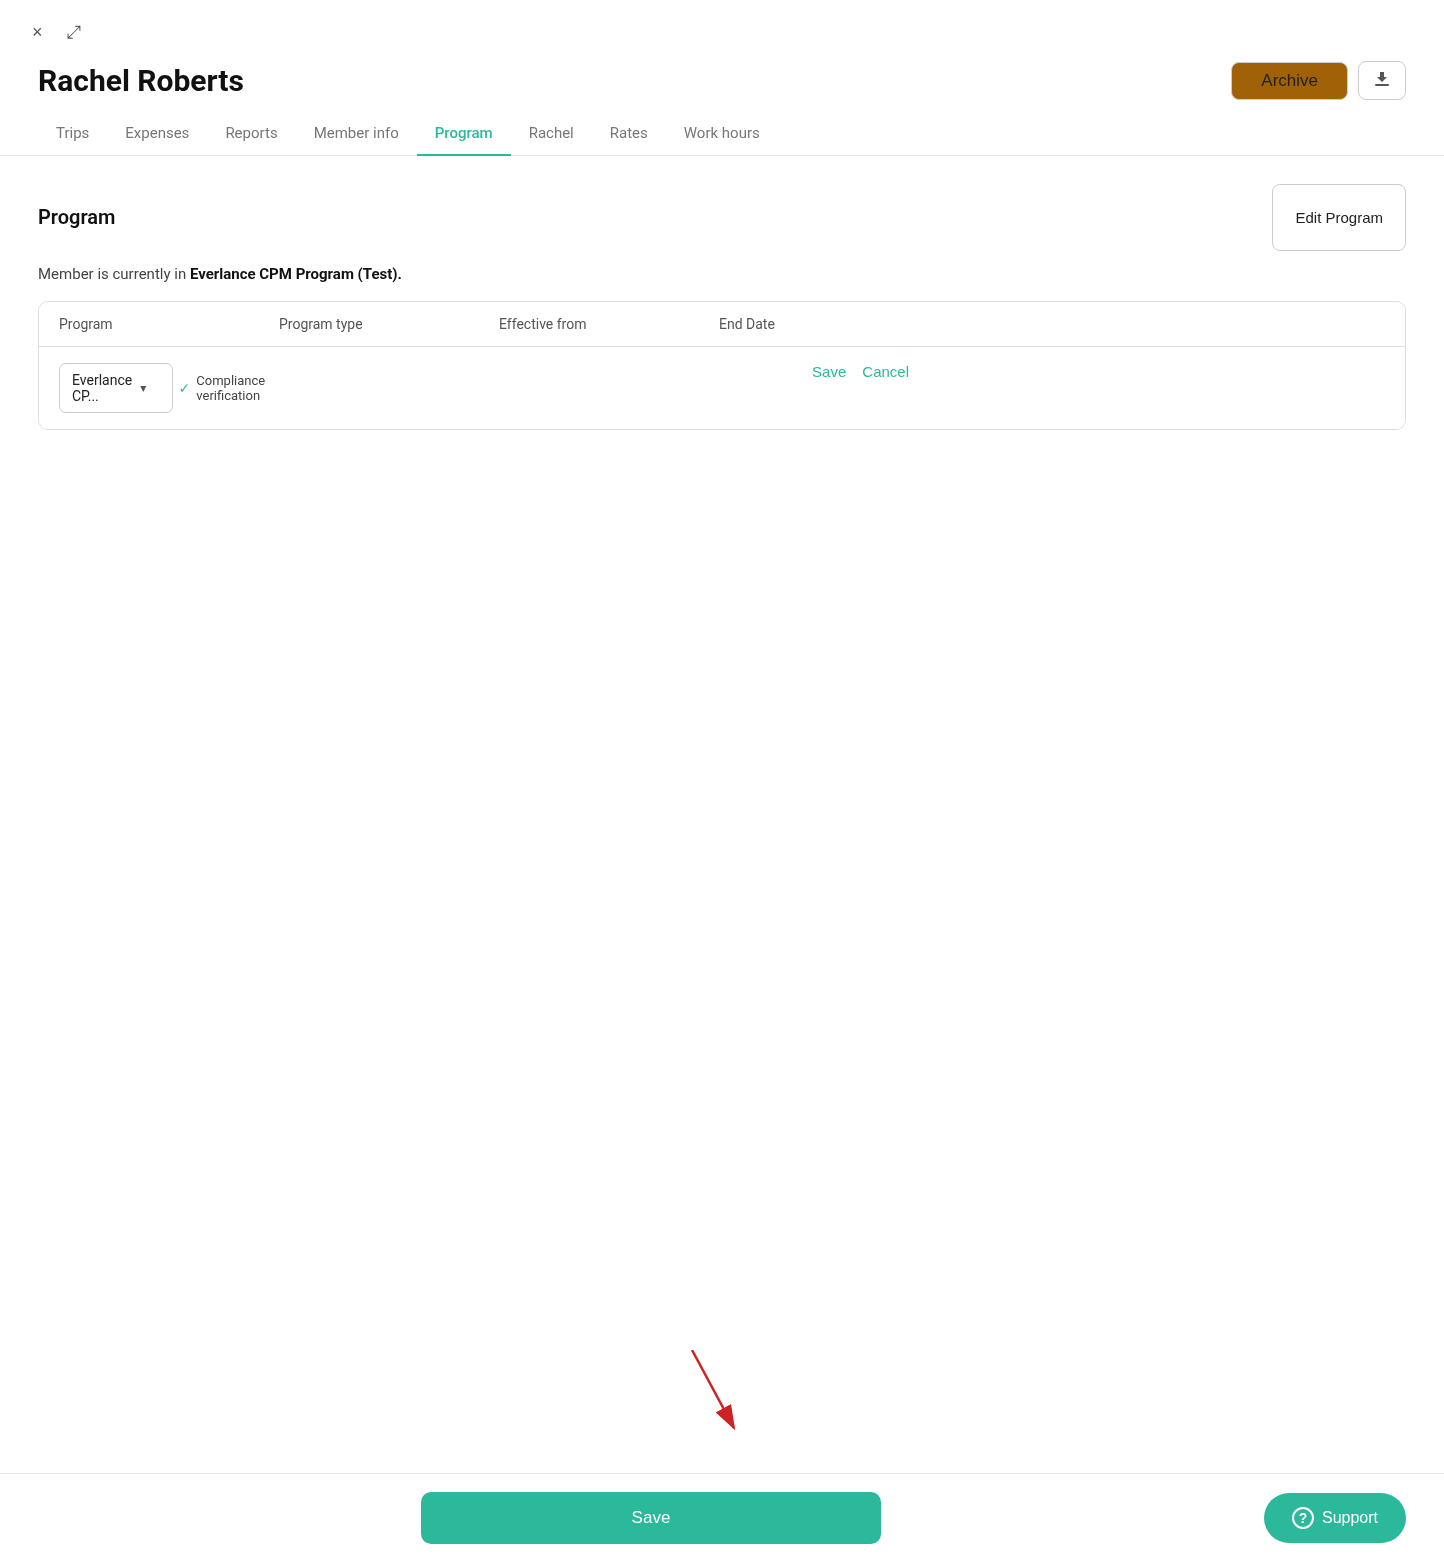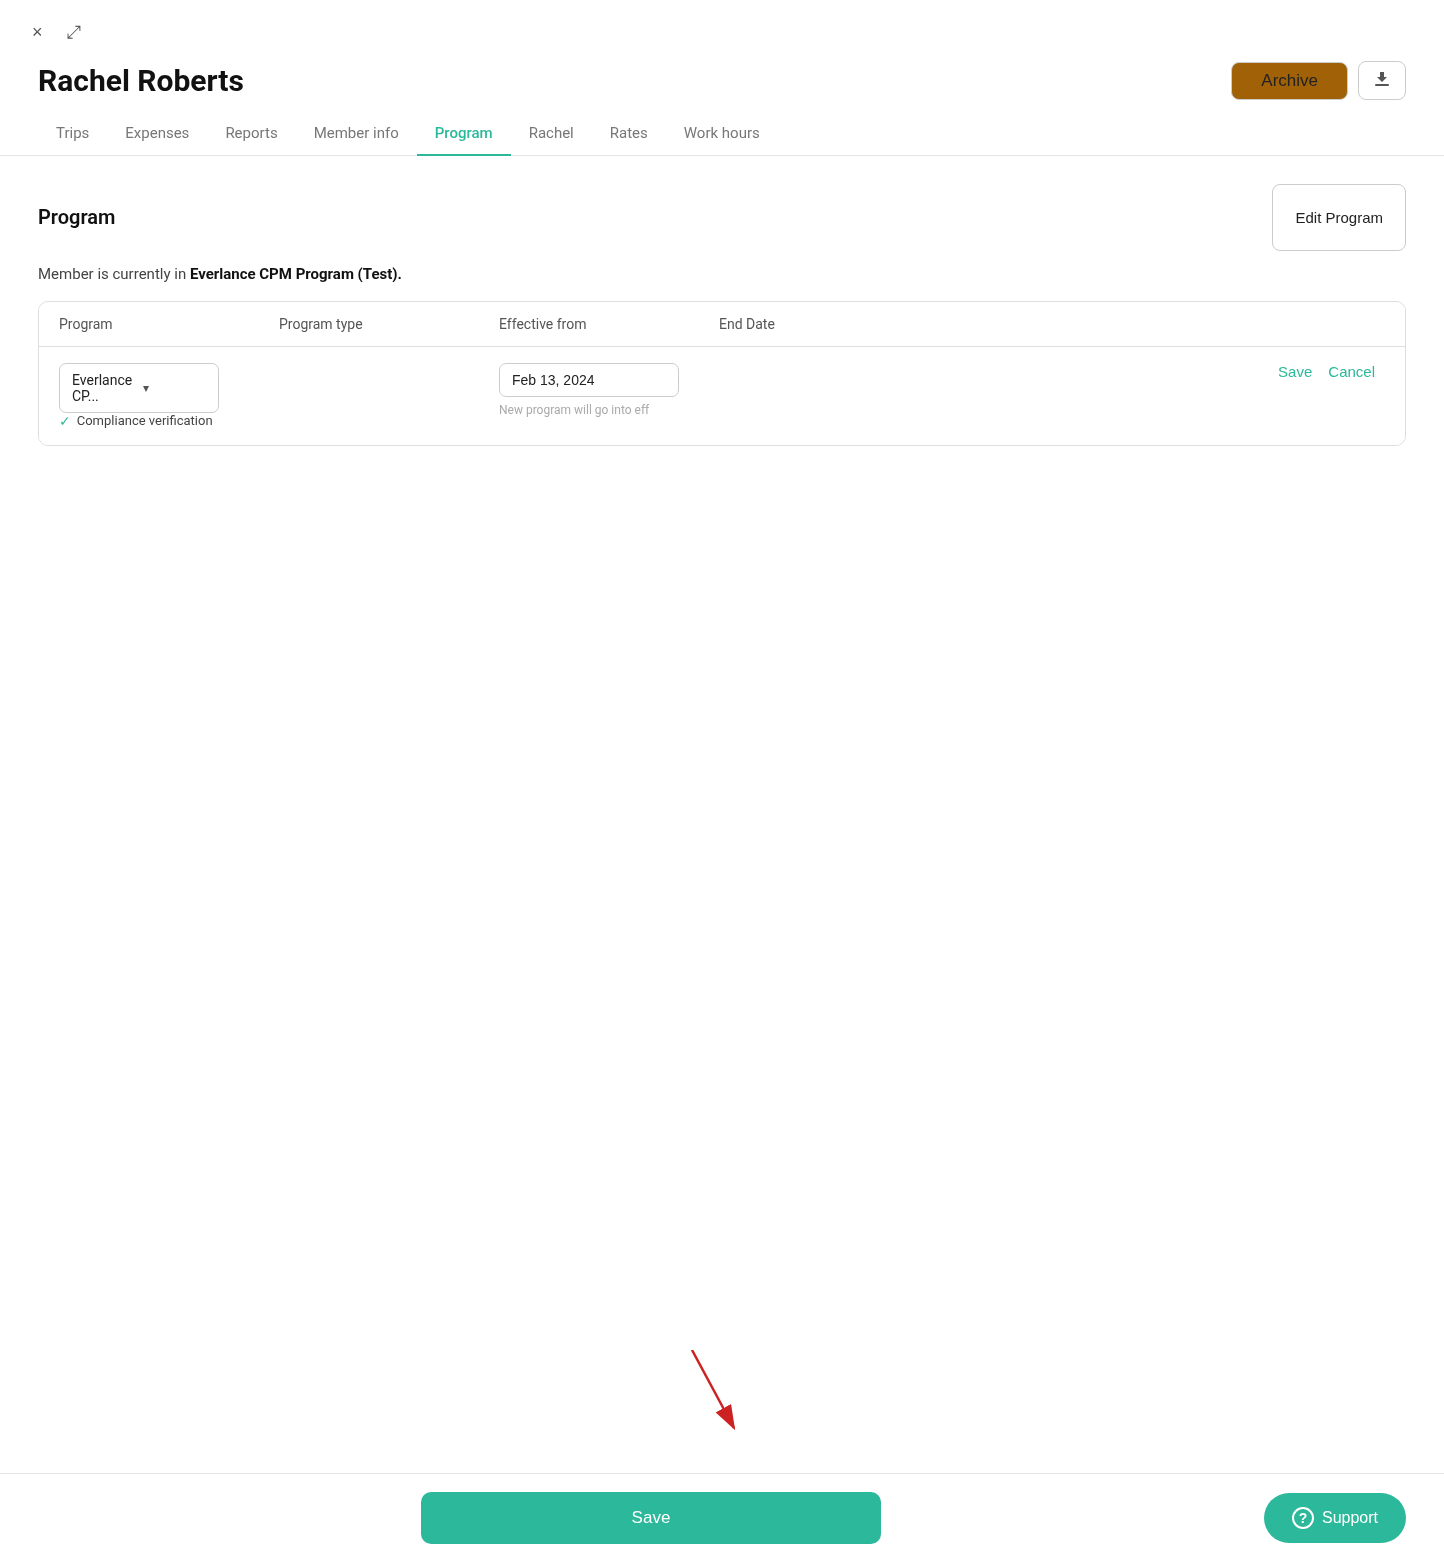--- a/index.html
+++ b/index.html
@@ -168,22 +168,22 @@
       border-bottom: none;
     }
     .table-row.editing {
       align-items: start;
       padding: 16px 20px;
     }
 
     
     .program-dropdown {
       display: flex;
-      flex-direction: column;
-      gap: 0;
+      flex-direction: row;
+      gap: 6px;
     }
     .dropdown-select {
       display: flex;
       align-items: center;
       border: 1.5px solid #ccc;
       border-radius: 7px;
       padding: 8px 12px;
       font-size: 14px;
       color: #222;
       background: #fff;
@@ -376,24 +376,20 @@
           <span class="dropdown-arrow">▾</span>
         </div>
         <div class="compliance-check">
           <span class="check-icon">✓</span>
           <span>Compliance verification</span>
         </div>
       </div>
 
       <div></div>
 
-      <div class="date-input-wrap">
-        <input class="date-input" type="text" value="Feb 13, 2024" style="">
-        <span class="date-hint">New program will go into eff</span>
-      </div>
 
       <div></div>
 
       <div class="row-actions">
         <button class="btn-teal">Save</button>
         <button class="btn-teal">Cancel</button>
       </div>
     </div>
 
 

